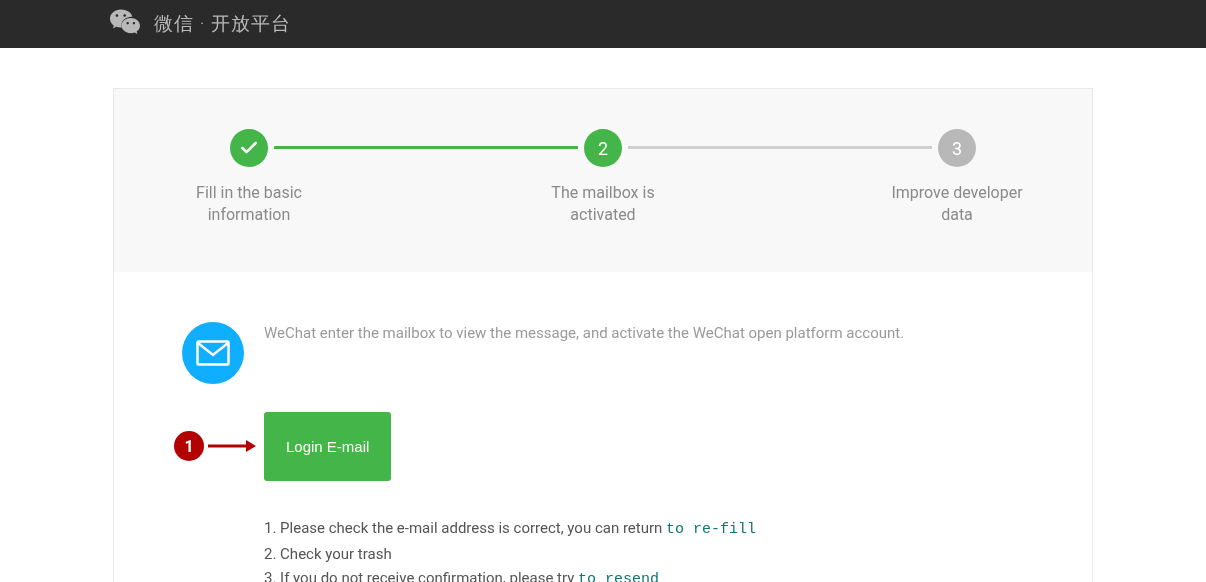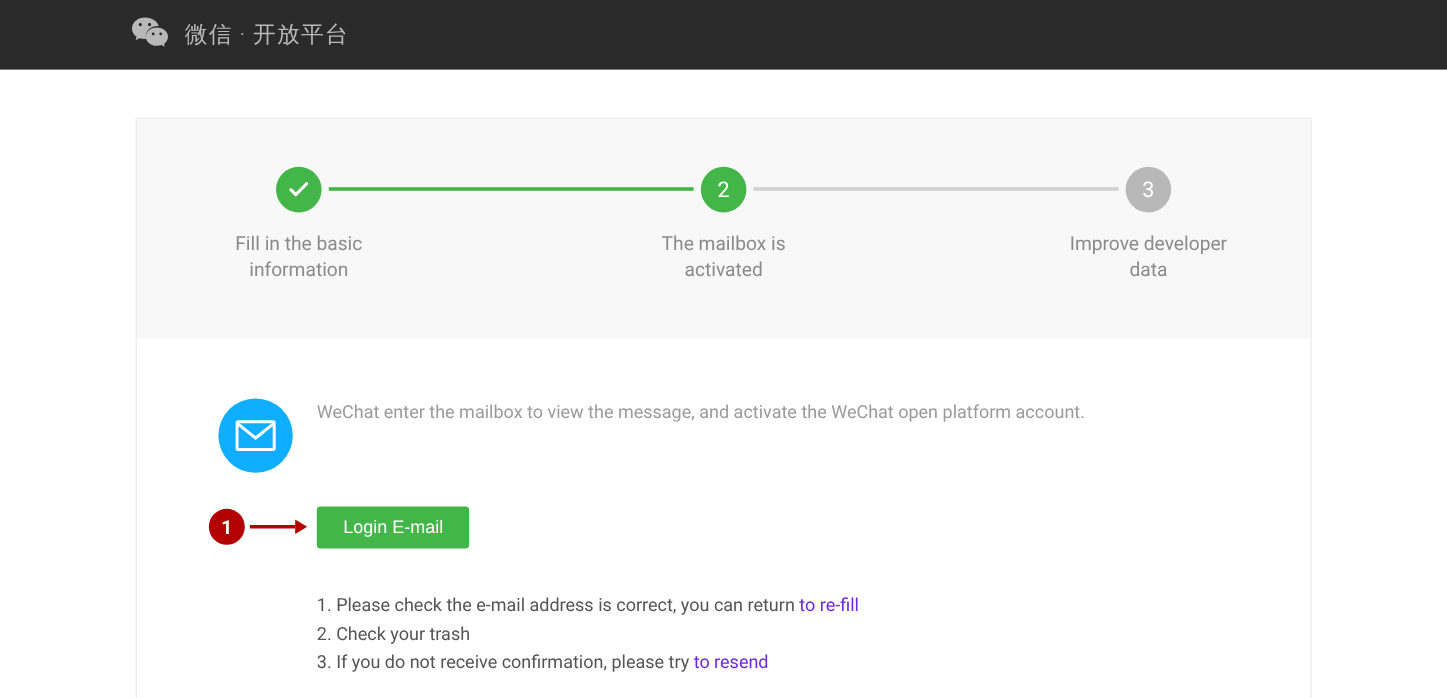--- a/index.html
+++ b/index.html
@@ -3,21 +3,21 @@
   <meta charset="utf-8">
   <style>
     * { margin: 0; padding: 0; box-sizing: border-box; }
     body {
       font-family: -apple-system, BlinkMacSystemFont, "Segoe UI", Roboto, "Helvetica Neue", Arial, "Microsoft YaHei", sans-serif;
       background: #ffffff;
       width: 1206px;
     }
     .header {
       background: #2a2a2a;
-      height: 58px;
+      height: 48px;
       display: flex;
       align-items: center;
       padding-left: 110px;
     }
     .header-logo {
       display: flex;
       align-items: center;
       gap: 14px;
     }
     .wechat-icon svg {
@@ -117,21 +117,21 @@
       display: flex;
       align-items: center;
       margin-left: 40px;
       margin-bottom: 35px;
       position: relative;
     }
     .login-button {
       background: #44b549;
       color: #fff;
       border: none;
-      padding: 9px 22px;
+      padding: 26px 22px;
       font-size: 15px;
       cursor: pointer;
       border-radius: 3px;
     }
     .annotation {
       position: absolute;
       left: -90px;
       top: 50%;
       transform: translateY(-50%);
       display: flex;
@@ -157,22 +157,23 @@
       color: #9a9a9a;
       font-size: 15px;
       margin-bottom: 6px;
     }
     .help-line {
       color: #555;
       font-size: 15px;
       line-height: 1.6;
     }
     .help-link {
-      color: #6d28d9;
+      color: #0f766e;
       cursor: pointer;
+      font-family: Liberation Mono, monospace;
     }
   </style>
 </head>
 <body>
 
 <div class="header">
   <div class="header-logo">
     <span class="wechat-icon">
       <svg viewBox="0 0 36 30" fill="#b8b8b8">
         <path d="M13 0C5.8 0 0 4.9 0 11c0 3.4 1.8 6.4 4.6 8.4l-1.1 3.5 4-2.1c1.7.5 3.5.8 5.5.8.4 0 .8 0 1.2-.1-.3-.9-.4-1.8-.4-2.8 0-5.5 5.3-10 11.9-10 .4 0 .8 0 1.2.1C25.6 3.6 19.9 0 13 0zM8.3 8.8c-.9 0-1.6-.7-1.6-1.6s.7-1.6 1.6-1.6 1.6.7 1.6 1.6-.7 1.6-1.6 1.6zm9.3 0c-.9 0-1.6-.7-1.6-1.6s.7-1.6 1.6-1.6 1.6.7 1.6 1.6-.7 1.6-1.6 1.6z"></path>

